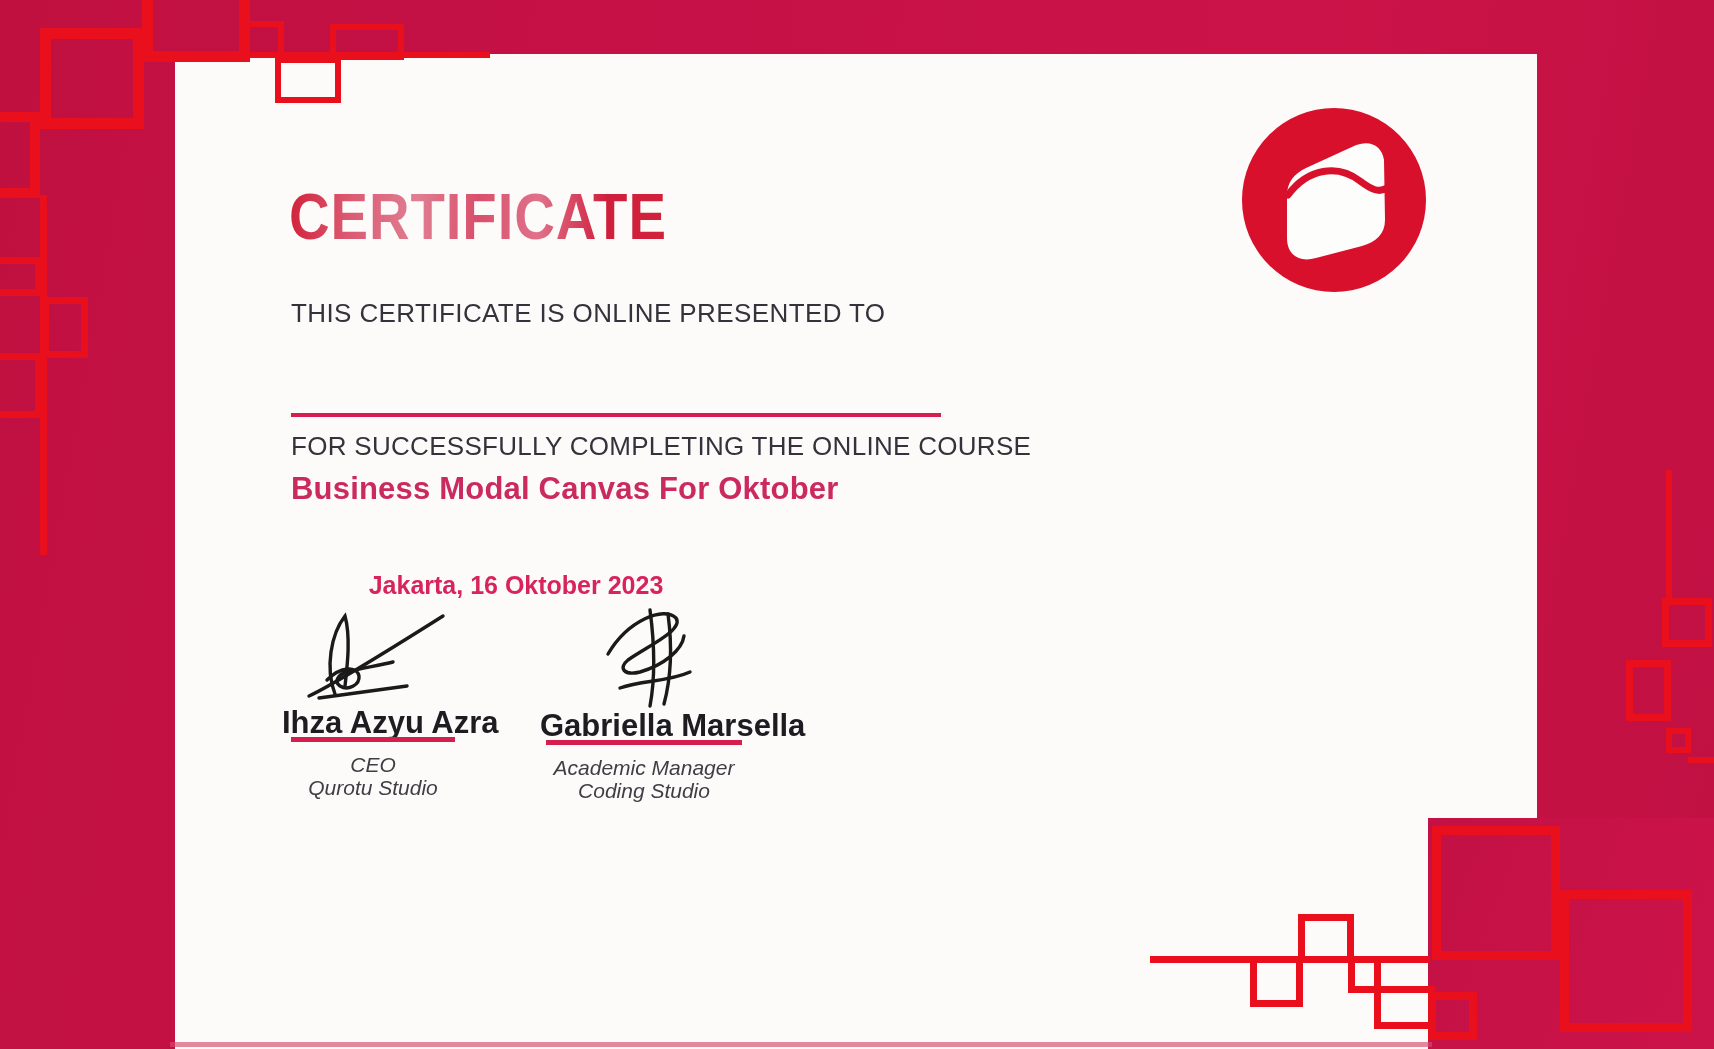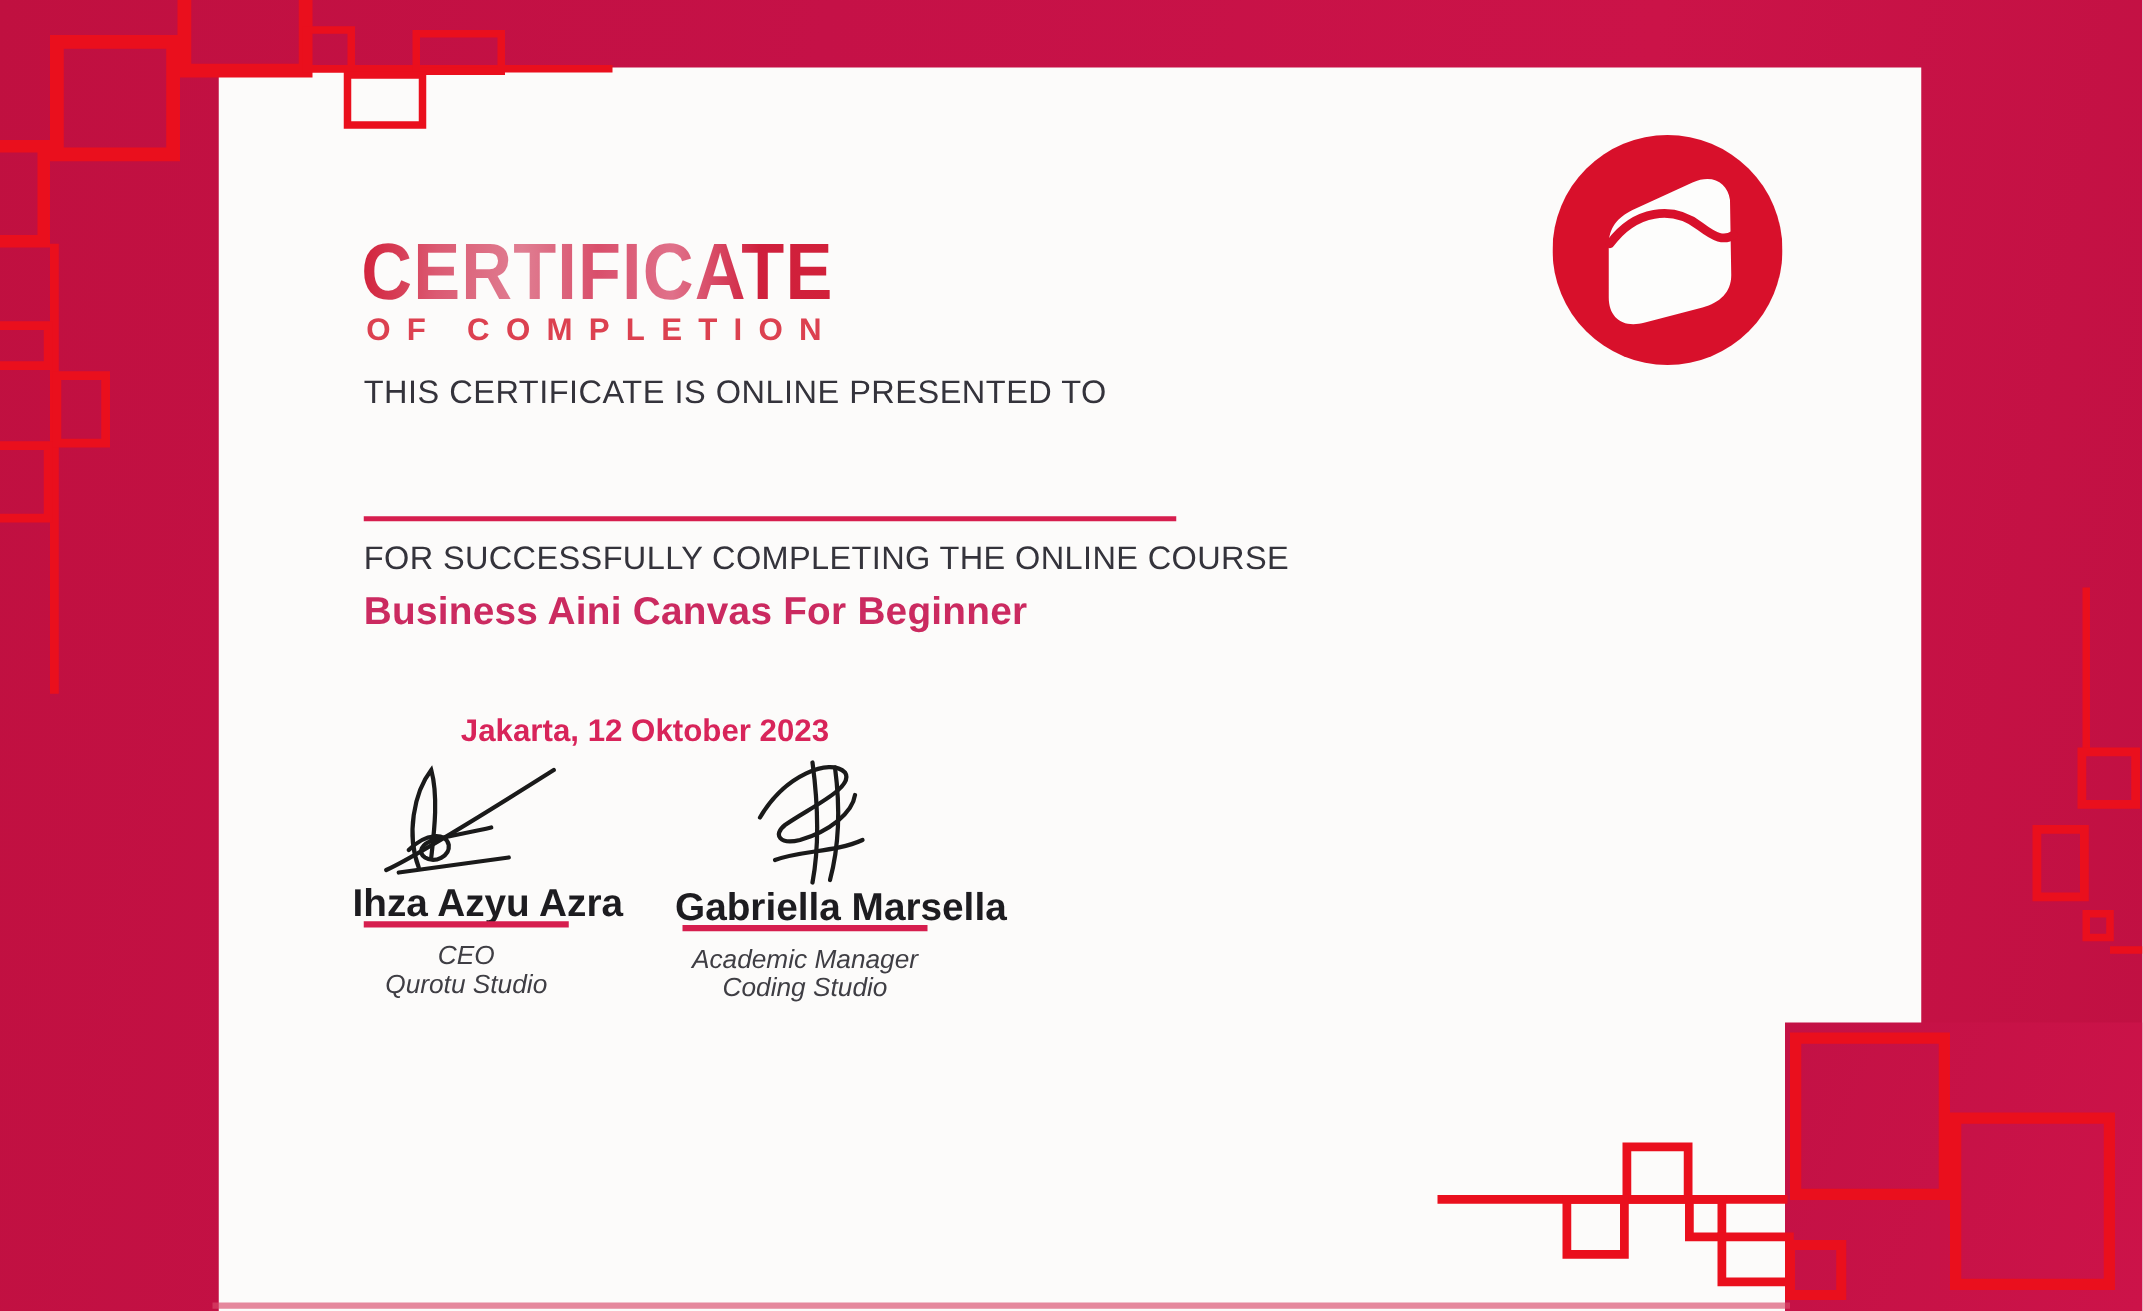--- a/index.html
+++ b/index.html
@@ -140,27 +140,26 @@
   <div class="sq" style="left:1432px;top:826px;width:128px;height:134px;border-width:9px;"></div>
   <div class="sq" style="left:1560px;top:890px;width:132px;height:142px;border-width:9px;"></div>
 
   <svg class="logo" viewBox="0 0 184 184">
     <circle cx="92" cy="92" r="92" fill="#d8102b"></circle>
     <path d="M 45 88 C 45 74 52 66 64 60 L 112 38 C 128 31 140 38 142 52 L 143 112 C 143 126 134 134 120 138 L 74 150 C 56 155 45 146 45 130 Z" fill="#fdfdfc"></path>
     <path d="M 46 87 C 66 60 96 56 118 73 C 130 82 137 85 145 80" fill="none" stroke="#d8102b" stroke-width="7" stroke-linecap="round"></path>
   </svg>
 
   <div class="title">CERTIFICATE</div>
-  <div class="subtitle">OF COMPLETION</div>
 
   <div class="presented">THIS CERTIFICATE IS ONLINE PRESENTED TO</div>
   <div class="name-rule"></div>
   <div class="completing">FOR SUCCESSFULLY COMPLETING THE ONLINE COURSE</div>
-  <div class="course">Business Aini Canvas For Beginner</div>
-  <div class="dateline">Jakarta, 12 Oktober 2023</div>
+  <div class="course">Business Modal Canvas For Oktober</div>
+  <div class="dateline">Jakarta, 16 Oktober 2023</div>
 
   <svg class="sig-svg" style="left:295px;top:606px;width:180px;height:96px;" viewBox="0 0 180 96">
     <g fill="none" stroke="#1a1a1a" stroke-width="3.4" stroke-linecap="round">
       <path d="M 14 90 C 40 78 110 34 148 10"></path>
       <path d="M 40 88 C 30 62 36 28 50 10 C 56 32 52 62 50 80"></path>
       <path d="M 32 74 C 46 60 62 60 64 70 C 65 79 53 85 45 80 C 39 76 42 69 52 66 C 66 62 82 60 98 56"></path>
       <path d="M 24 92 L 112 80"></path>
     </g>
   </svg>
 

